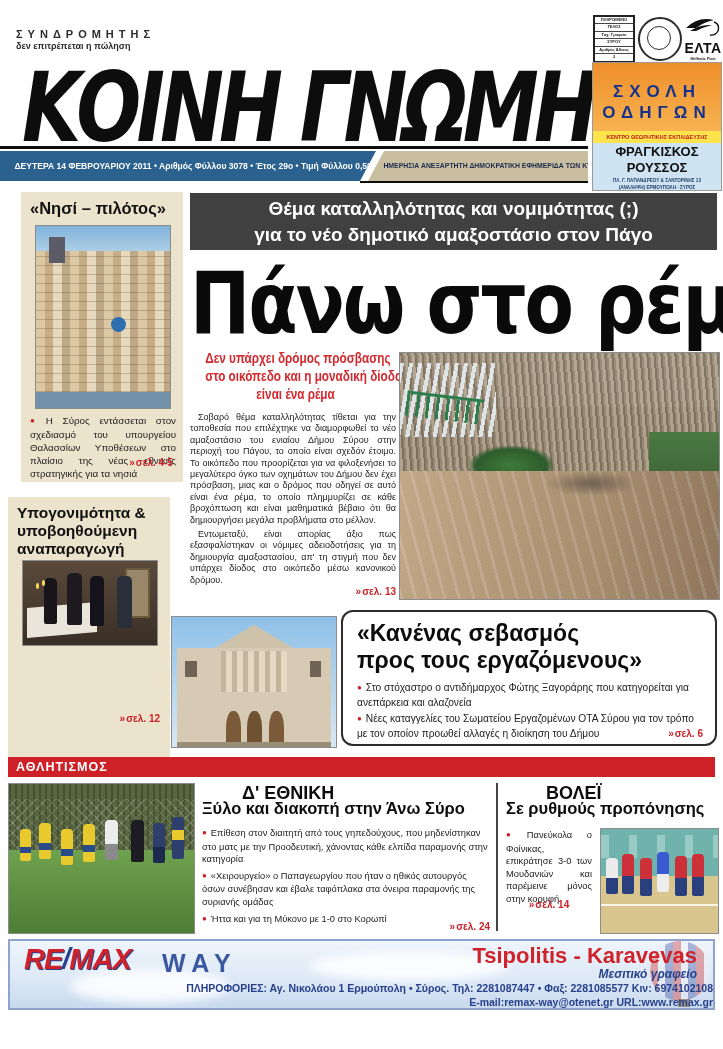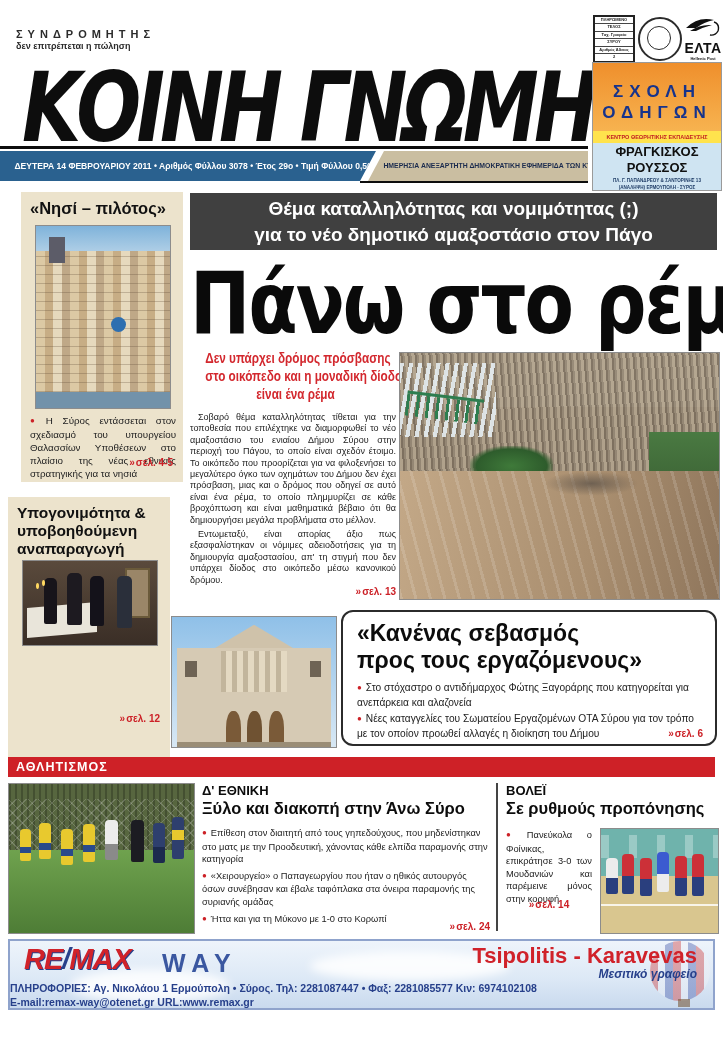--- a/index.html
+++ b/index.html
@@ -55,33 +55,33 @@
            transform:scaleX(0.84);transform-origin:center top;white-space:nowrap;}
   .body-txt{font-size:9px;line-height:11.4px;color:#222;}
   .body-txt p{margin:0 0 3px 0;text-indent:8px;}
   
   .wbox{border:2px solid #2b2b2b;border-radius:12px;background:#fff;}
   .wh{font-size:23px;font-weight:900;line-height:27px;color:#0c0c0c;}
   .wb{font-size:10.2px;line-height:13.5px;color:#222;margin-top:3px;}
   
   .sband{background:#ce2127;color:#fff;font-weight:900;font-size:12.5px;line-height:20px;
          letter-spacing:1px;padding-left:8px;}
-  .kick{font-size:13px;font-weight:900;color:#0c0c0c;}
+  .kick{font-size:18px;font-weight:900;color:#0c0c0c;margin-left:40px;}
   .shl{font-size:16.5px;font-weight:900;color:#0c0c0c;white-space:nowrap;}
   .sb{font-size:9.3px;line-height:12.6px;color:#222;margin-bottom:4px;}
   .vline{background:#444;}
   
   .rmx{border:2px solid #8fa3cc;background:linear-gradient(180deg,#eef4fb 0%,#dde9f6 55%,#c9daee 100%);overflow:hidden;}
   .cloud{position:absolute;background:rgba(255,255,255,0.85);border-radius:50%;filter:blur(5px);}
   .rm-re{font-size:29px;font-weight:900;font-style:italic;color:#d0222a;letter-spacing:-1px;text-shadow:1px 1px 0 #27408b;}
   .rm-sl{color:#27408b;text-shadow:none;}
   .rm-way{font-size:25px;font-weight:900;color:#3a57a0;letter-spacing:7px;}
   .rm-ag{font-size:22px;font-weight:900;color:#d0222a;}
   .rm-sub{font-size:12px;font-weight:900;font-style:italic;color:#27408b;}
-  .rm-info{font-size:10.5px;font-weight:900;color:#27408b;text-align:left;white-space:nowrap;}
+  .rm-info{font-size:10.5px;font-weight:900;color:#27408b;text-align:right;white-space:nowrap;}
   .balloon{position:absolute;border-radius:50%;opacity:0.7;
            background:repeating-linear-gradient(90deg,rgba(205,60,60,0.6) 0 8px,rgba(240,240,245,0.6) 8px 15px,rgba(70,90,170,0.6) 15px 23px);}
   
   .fig{position:absolute;border-radius:5px 5px 2px 2px;}
   .pl{position:absolute;border-radius:4px 4px 2px 2px;}
 </style>
 </head>
 <body>
 
 <div class="page">

